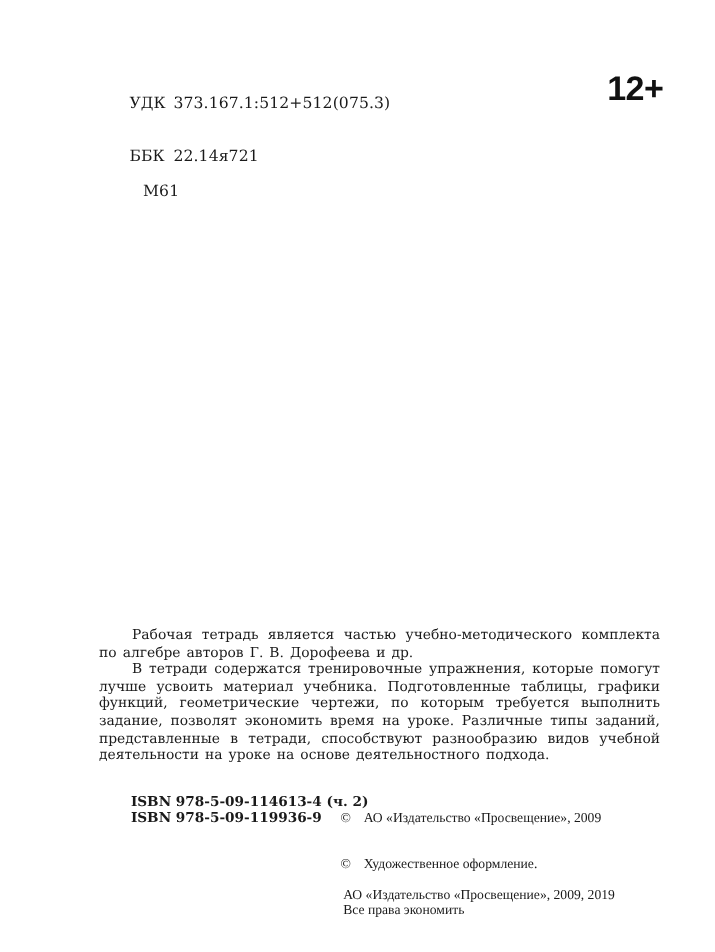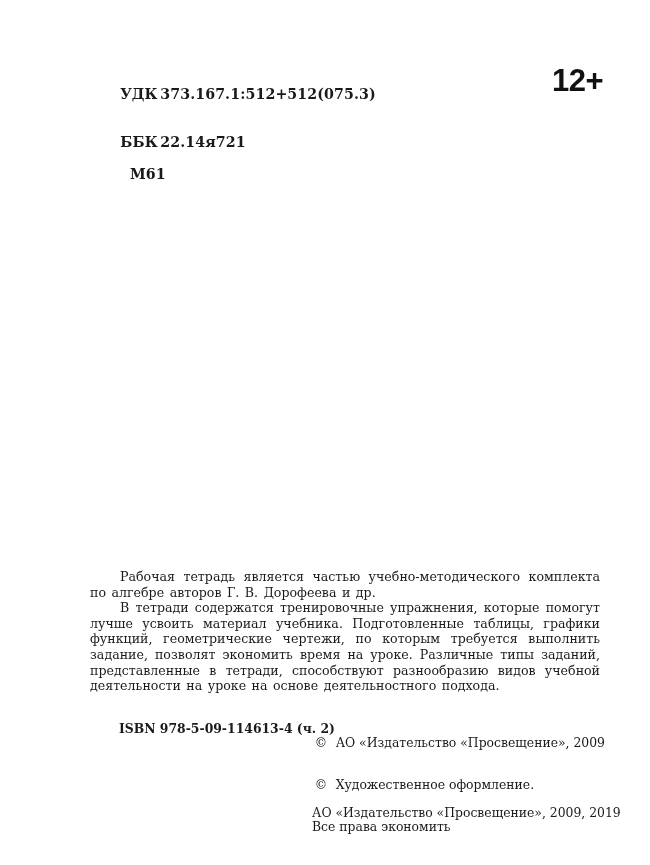--- a/index.html
+++ b/index.html
@@ -21,21 +21,20 @@
       width: 650px; height: 865px;
       background: #ffffff;
     }
     .classification {
       position: absolute;
       left: 90px;
       top: 70px;
       font-size: 14.2px;
       line-height: 16px;
       letter-spacing: 0.1px;
-      font-weight: bold;
     }
     .classification .row { white-space: pre; }
     .classification .lbl { display: inline-block; width: 40px; }
     .classification .indent { padding-left: 40px; }
     .age-rating {
       position: absolute;
       left: 552px;
       top: 64px;
       font-family: Liberation Sans, sans-serif;
       font-weight: bold;
@@ -69,21 +68,21 @@
       line-height: 14px;
     }
     .isbn-block .row { white-space: pre; margin-left: 29px; }
     .copyright-block {
       position: absolute;
       left: 291px;
       top: 722px;
       font-size: 12.4px;
       line-height: 14px;
     }
-    .copyright-block .row { white-space: pre; }
+    .copyright-block .row { white-space: pre; font-family: Liberation Serif, serif; }
     .copyright-block .cont { padding-left: 21px; }
     .copy-sign { display: inline-block; width: 21px; }
   </style>
 </head>
 <body>
 
 <div class="page">
 
   <div class="classification">
     <div class="row">
@@ -97,20 +96,21 @@
 
   <div class="age-rating">12+</div>
 
   <div class="annotation">
     <p class="first">Рабочая тетрадь является частью учебно-методического комплекта по алгебре авторов Г. В. Дорофеева и др.</p>
     <p>В тетради содержатся тренировочные упражнения, которые помогут лучше усвоить материал учебника. Подготовленные таблицы, графики функций, геометрические чертежи, по которым требуется выполнить задание, позволят экономить время на уроке. Различные типы заданий, представленные в тетради, способствуют разнообразию видов учебной деятельности на уроке на основе деятельностного подхода.</p>
   </div>
 
   <div class="isbn-block">
     <div class="row">ISBN 978-5-09-114613-4 (ч. 2)</div>
+    <div class="row">ISBN 978-5-09-119936-9</div>
   </div>
 
   <div class="copyright-block">
     <div class="row">
       <span class="copy-sign">©</span><span>АО «Издательство «Просвещение», 2009</span>
     </div>
     <div class="row">
       <span class="copy-sign">©</span><span>Художественное оформление.</span>
     </div>
     <div class="row cont">АО «Издательство «Просвещение», 2009, 2019</div>

